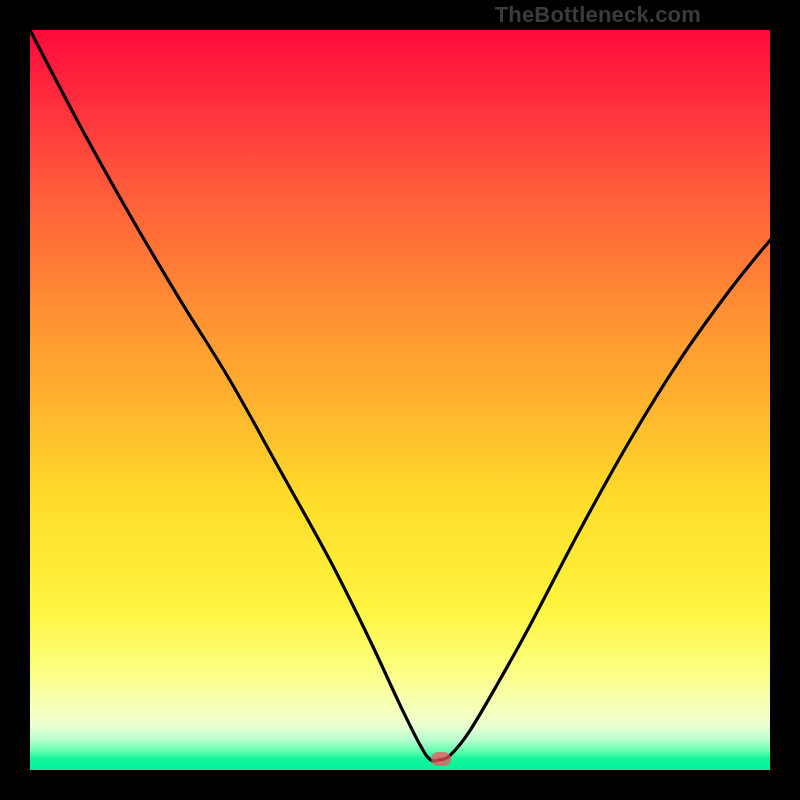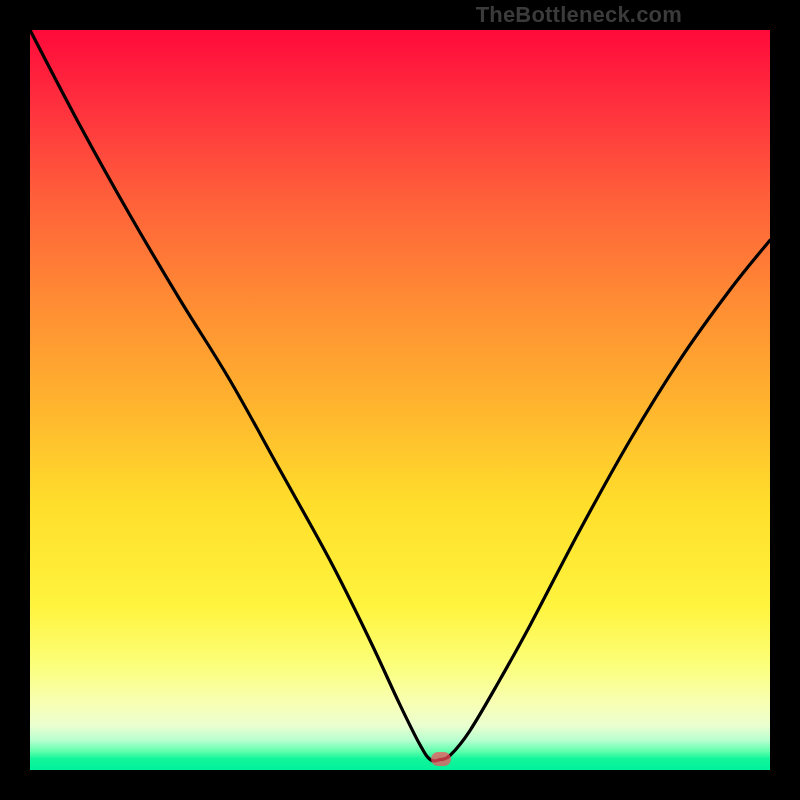--- a/index.html
+++ b/index.html
@@ -9,20 +9,21 @@
     height: 800px;
     background: #000;
     font-family: Arial, Helvetica, sans-serif;
     overflow: hidden;
   }
   .frame {
     position: relative;
     width: 692px;
     height: 800px;
     background: #000;
+    padding-left: 19px;
   }
   .watermark {
     position: absolute;
     top: 2px;
     right: 10px;
     color: #3b3b3b;
     font-size: 22px;
     font-weight: 600;
     letter-spacing: 0.2px;
     z-index: 5;

